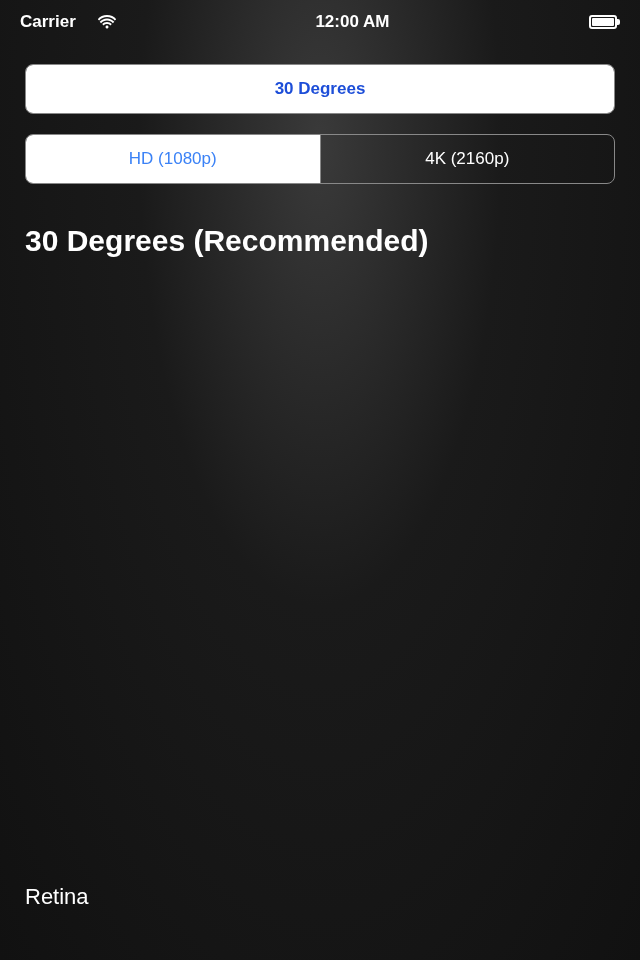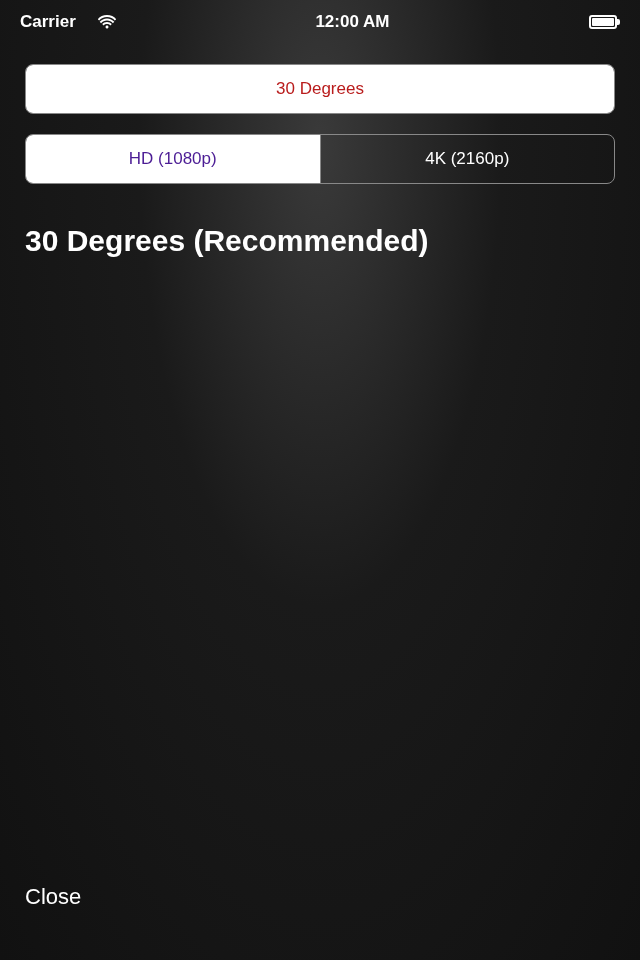--- a/index.html
+++ b/index.html
@@ -110,22 +110,22 @@
       text-align: center;
       position: relative;
     }
 
     .segment-btn:not(:last-child) {
       border-right: 1.5px solid #888;
     }
 
     .segment-btn.active {
       background: #fff;
-      color: #b91c1c;
-      font-weight: 400;
+      color: #1d4ed8;
+      font-weight: 700;
     }
 
     
     .segment-control-2 {
       display: flex;
       border: 1.5px solid #888;
       border-radius: 8px;
       overflow: hidden;
       margin-bottom: 40px;
     }
@@ -141,21 +141,21 @@
       cursor: pointer;
       text-align: center;
     }
 
     .segment-btn-2:not(:last-child) {
       border-right: 1.5px solid #888;
     }
 
     .segment-btn-2.active {
       background: #fff;
-      color: #4c1d95;
+      color: #3b82f6;
       font-weight: 500;
     }
 
     .main-title {
       font-size: 30px;
       font-weight: 700;
       color: #fff;
       margin-bottom: 18px;
     }
 
@@ -212,13 +212,13 @@
   <div class="segment-control-2">
     <button class="segment-btn-2 active">HD (1080p)</button>
     <button class="segment-btn-2">4K (2160p)</button>
   </div>
 
   <h1 class="main-title">30 Degrees (Recommended)</h1>
 
 
 </div>
 
-<button class="close-btn">Close</button>
+<button class="close-btn">Retina</button>
 
 </body></html>

